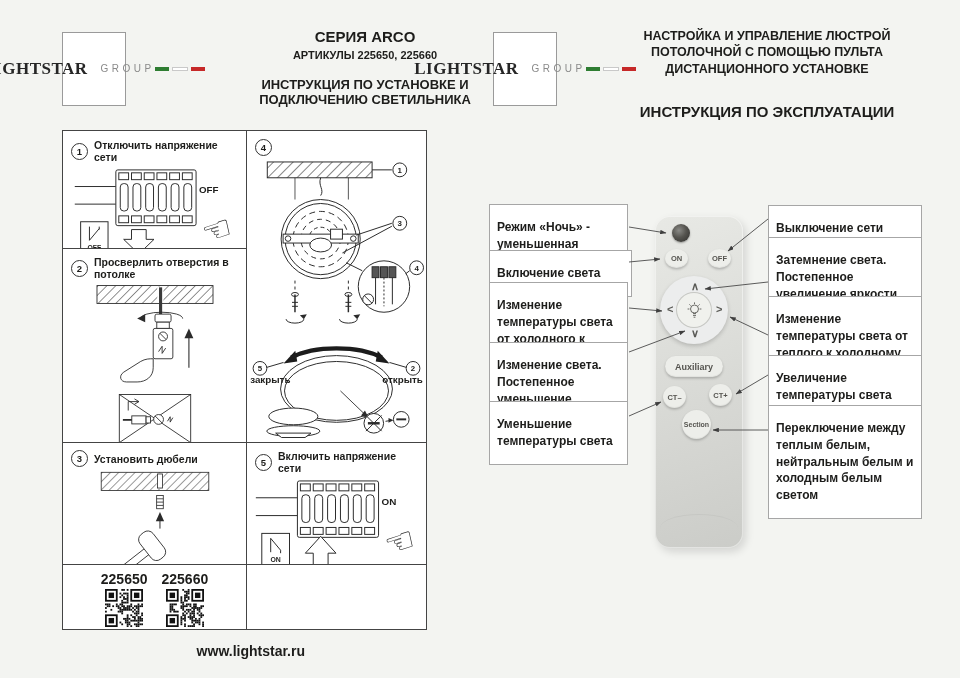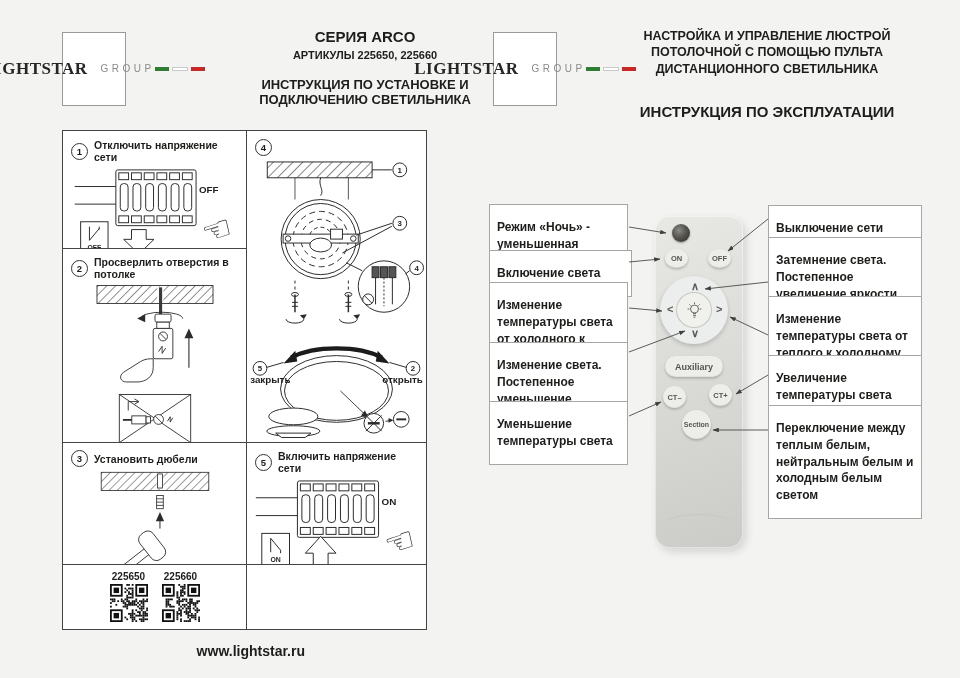--- a/index.html
+++ b/index.html
@@ -26,21 +26,21 @@
   .cell{position:absolute;overflow:hidden;}
   .cell-head{display:flex;align-items:center;gap:6px;padding:8px 8px 2px 8px;}
   .num{flex:0 0 auto;width:15px;height:15px;border:1px solid #333;border-radius:50%;
        display:flex;align-items:center;justify-content:center;font-weight:700;font-size:9.5px;background:#fff;}
   .step-label{font-weight:700;font-size:10.5px;}
   .ill{display:block;margin:0 auto;}
   svg text{font-family:"Liberation Sans",sans-serif;}
   
   .qr-wrap{display:flex;justify-content:center;gap:14px;padding-top:7px;}
   .qr-col{display:flex;flex-direction:column;align-items:center;}
-  .qr-label{font-weight:700;font-size:10px;margin-bottom:2px;}
+  .qr-label{font-weight:700;font-size:14px;margin-bottom:2px;}
   .notes{padding:8px 8px 0 12px;font-size:8px;line-height:1.55;color:#222;}
   .site{position:absolute;left:62px;top:643px;width:243px;text-align:right;font-weight:700;font-size:14px;}
   
   .co{position:absolute;background:#fff;border:1px solid #a6a6a6;box-sizing:border-box;
       font-weight:700;font-size:12px;line-height:1.4;color:#1d1d1b;padding:14px 7px;}
   
   .remote{position:absolute;left:655px;top:216px;width:88px;height:332px;border-radius:15px;
           background:linear-gradient(160deg,#e8e9e5 0%,#d8d9d5 55%,#cbccc8 100%);
           box-shadow:3px 4px 9px rgba(0,0,0,.13), inset 0 0 0 1px rgba(255,255,255,.45);}
   .rbtn{position:absolute;background:#edeeea;border-radius:50%;
@@ -92,21 +92,21 @@
       <span style="background:#2e7d32;"></span>
       <span style="background:#fff;border:1px solid #c9c9c9;height:2px;"></span>
       <span style="background:#c62828;"></span>
     </div>
   </div>
 
   <div class="h-right">
     <div class="t4">
       <div>НАСТРОЙКА И УПРАВЛЕНИЕ ЛЮСТРОЙ</div>
       <div>ПОТОЛОЧНОЙ С ПОМОЩЬЮ ПУЛЬТА</div>
-      <div>ДИСТАНЦИОННОГО СВЕТИЛЬНИКА</div>
+      <div>ДИСТАНЦИОННОГО УСТАНОВКЕ</div>
     </div>
     <div class="t5">ИНСТРУКЦИЯ ПО ЭКСПЛУАТАЦИИ</div>
   </div>
 
   <div class="ibox">
     <div class="gline" style="left:183px;top:0;width:1px;height:498px;"></div>
     <div class="gline" style="left:0;top:117px;width:183px;height:1px;"></div>
     <div class="gline" style="left:0;top:311px;width:363px;height:1px;"></div>
     <div class="gline" style="left:0;top:433px;width:363px;height:1px;"></div>
 

